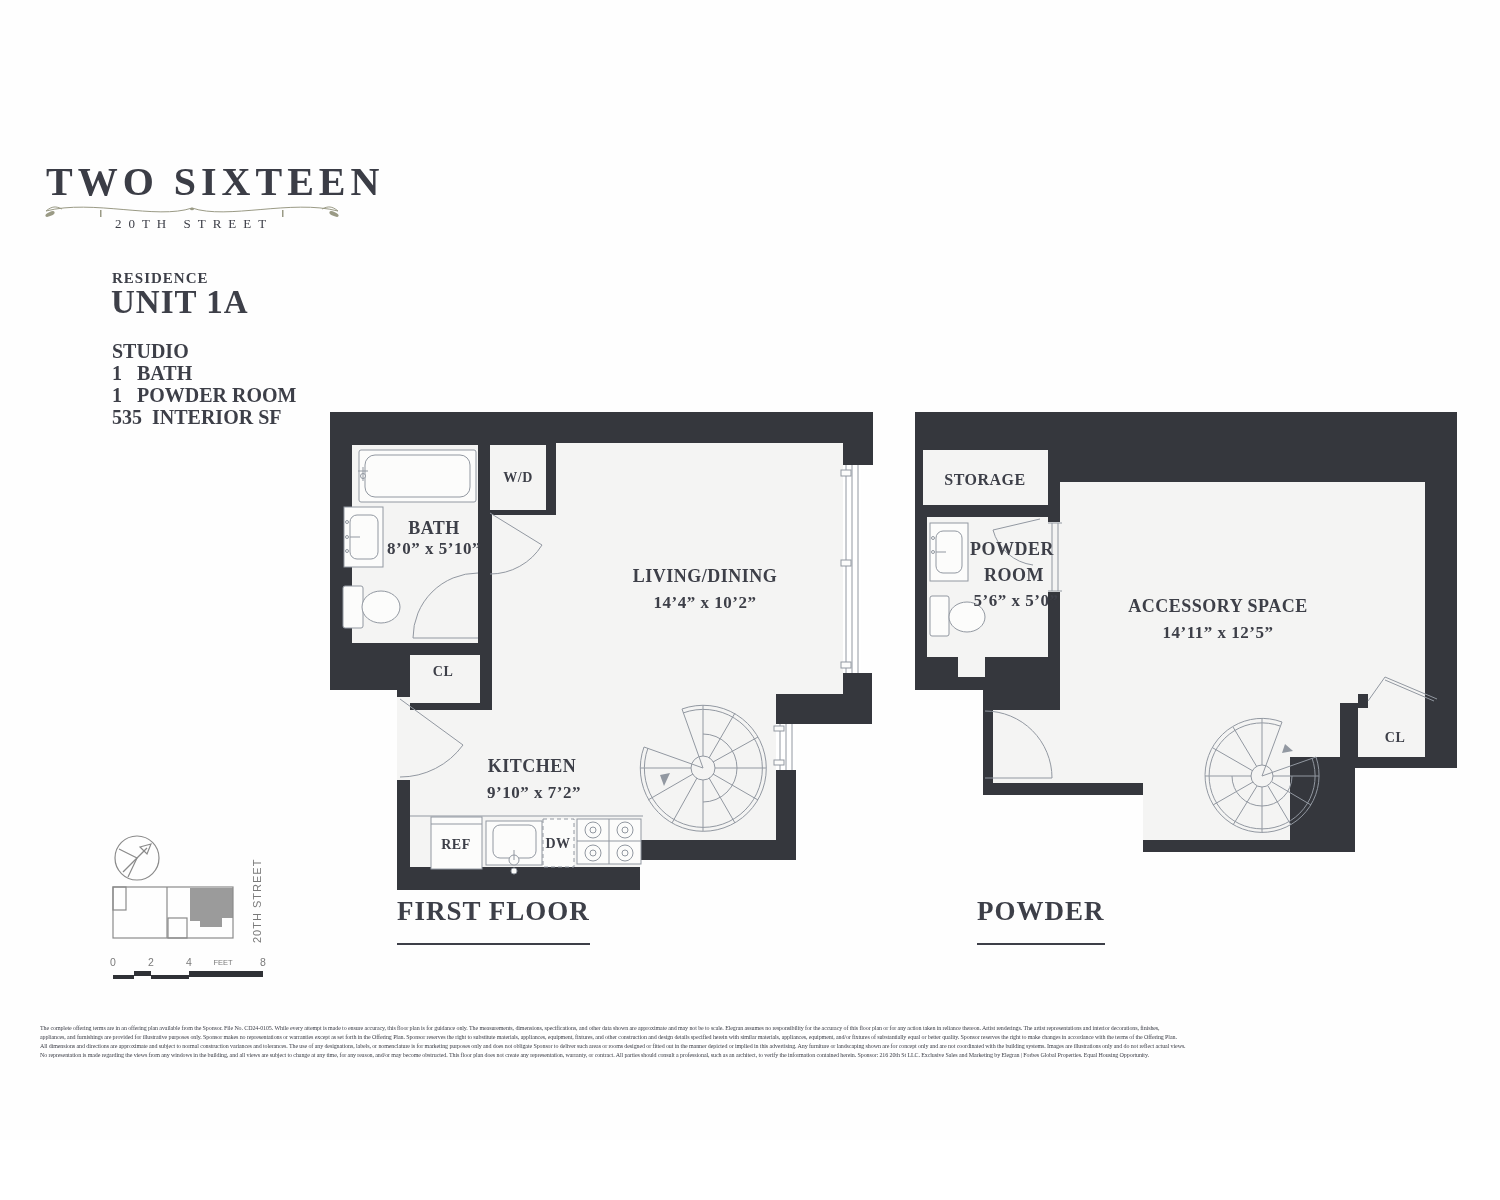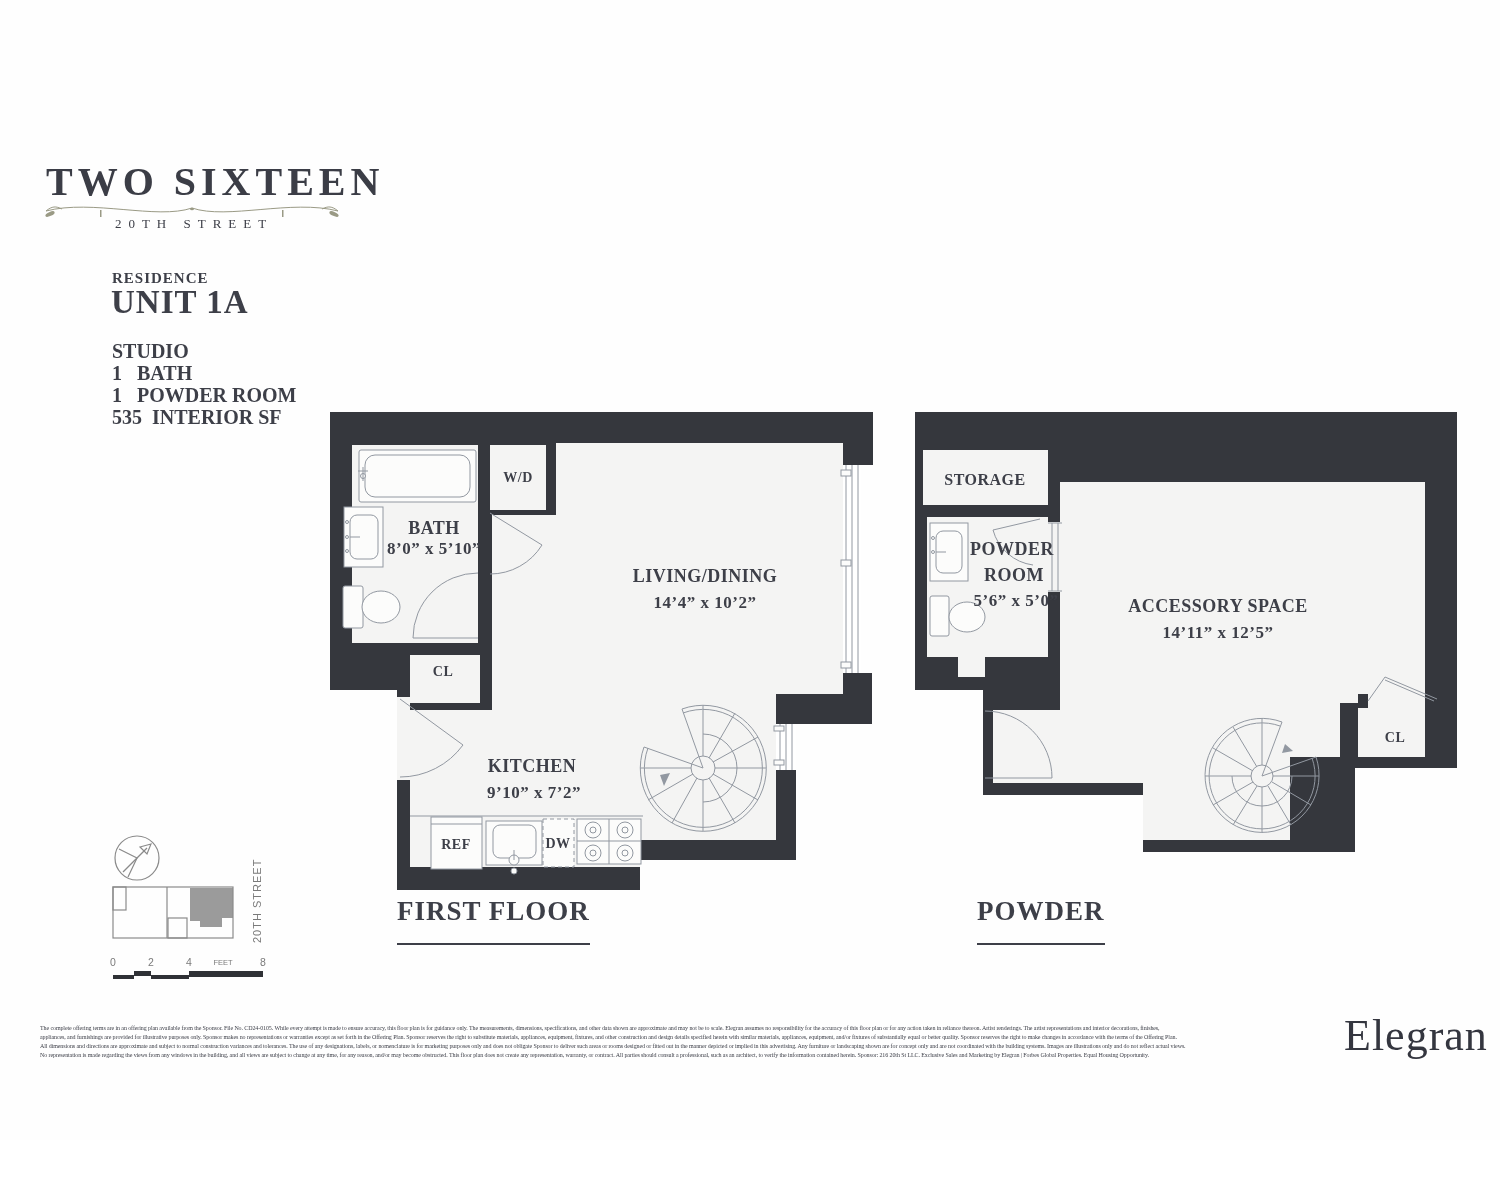--- a/index.html
+++ b/index.html
@@ -299,15 +299,14 @@
     </g>
   </svg>
 
   <div class="abs" id="disc">
     <div>The complete offering terms are in an offering plan available from the Sponsor. File No. CD24-0105. While every attempt is made to ensure accuracy, this floor plan is for guidance only. The measurements, dimensions, specifications, and other data shown are approximate and may not be to scale. Elegran assumes no responsibility for the accuracy of this floor plan or for any action taken in reliance thereon. Artist renderings. The artist representations and interior decorations, finishes,</div>
     <div>appliances, and furnishings are provided for illustrative purposes only. Sponsor makes no representations or warranties except as set forth in the Offering Plan. Sponsor reserves the right to substitute materials, appliances, equipment, fixtures, and other construction and design details specified herein with similar materials, appliances, equipment, and/or fixtures of substantially equal or better quality. Sponsor reserves the right to make changes in accordance with the terms of the Offering Plan.</div>
     <div>All dimensions and directions are approximate and subject to normal construction variances and tolerances. The use of any designations, labels, or nomenclature is for marketing purposes only and does not obligate Sponsor to deliver such areas or rooms designed or fitted out in the manner depicted or implied in this advertising. Any furniture or landscaping shown are for concept only and are not coordinated with the building systems. Images are illustrations only and do not reflect actual views.</div>
     <div>No representation is made regarding the views from any windows in the building, and all views are subject to change at any time, for any reason, and/or may become obstructed. This floor plan does not create any representation, warranty, or contract. All parties should consult a professional, such as an architect, to verify the information contained herein. Sponsor: 216 20th St LLC. Exclusive Sales and Marketing by Elegran | Forbes Global Properties. Equal Housing Opportunity.</div>
   </div>
 
-  <div class="abs" id="logo">Elegran</div>
 
 </div>
 
 </body></html>

